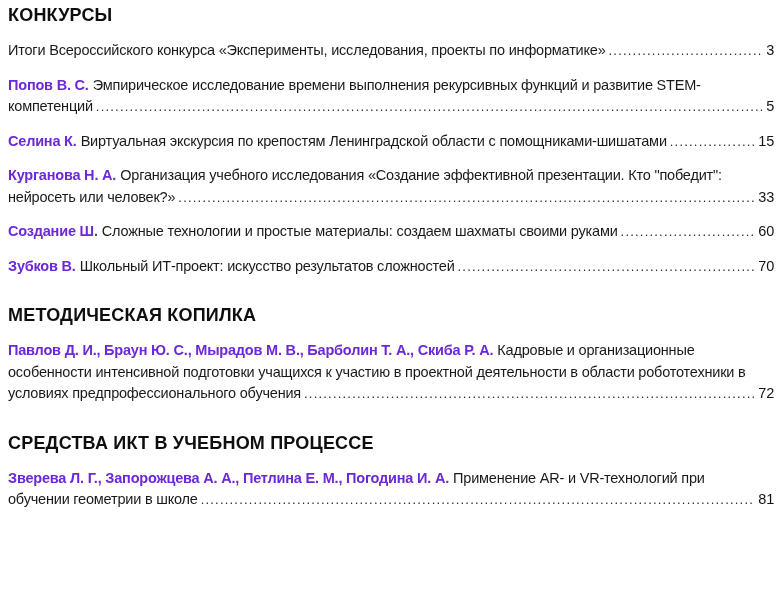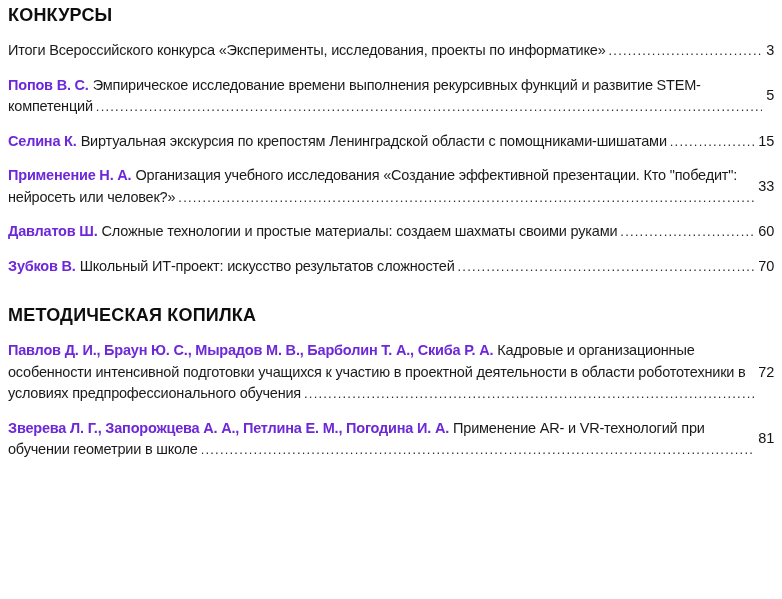--- a/index.html
+++ b/index.html
@@ -27,21 +27,21 @@
     line-height: 20px;
     letter-spacing: 0.2px;
     margin: 28px 0 15px 0;
     color: #0e0e0e;
   }
   .section:first-child .section-heading {
     margin-top: 0;
   }
   .entry {
     display: flex;
-    align-items: center;
+    align-items: flex-end;
     margin: 13px 0 0 0;
     font-size: 14.5px;
     line-height: 21.5px;
     letter-spacing: -0.2px;
   }
   .entry-text {
     flex: 1 1 auto;
     position: relative;
     overflow: hidden;
     min-width: 0;
@@ -91,47 +91,48 @@
       <span class="entry-text"><b class="authors">Попов В. С.</b><span class="title">Эмпирическое исследование времени выполнения рекурсивных функций и развитие STEM-компетенций</span></span>
       <span class="page-num">5</span>
     </p>
 
     <p class="entry">
       <span class="entry-text"><b class="authors">Селина К.</b><span class="title">Виртуальная экскурсия по крепостям Ленинградской области с помощниками-шишатами</span></span>
       <span class="page-num">15</span>
     </p>
 
     <p class="entry">
-      <span class="entry-text"><b class="authors">Применение Н. А.</b><span class="title">Организация учебного исследования «Создание эффективной презентации. Кто "победит": нейросеть или человек?»</span></span>
+      <span class="entry-text"><b class="authors">Курганова Н. А.</b><span class="title">Организация учебного исследования «Создание эффективной презентации. Кто "победит": нейросеть или человек?»</span></span>
       <span class="page-num">33</span>
     </p>
 
 
 
     <p class="entry">
-      <span class="entry-text"><b class="authors">Давлатов Ш.</b><span class="title">Сложные технологии и простые материалы: создаем шахматы своими руками</span></span>
+      <span class="entry-text"><b class="authors">Создание Ш.</b><span class="title">Сложные технологии и простые материалы: создаем шахматы своими руками</span></span>
       <span class="page-num">60</span>
     </p>
 
     <p class="entry">
       <span class="entry-text"><b class="authors">Зубков В.</b><span class="title">Школьный ИТ-проект: искусство результатов сложностей</span></span>
       <span class="page-num">70</span>
     </p>
   </div>
 
   <div class="section">
     <h1 class="section-heading">МЕТОДИЧЕСКАЯ КОПИЛКА</h1>
 
     <p class="entry">
       <span class="entry-text"><b class="authors">Павлов Д. И., Браун Ю. С., Мырадов М. В., Барболин Т. А., Скиба Р. А.</b><span class="title">Кадровые и организационные особенности интенсивной подготовки учащихся к участию в проектной деятельности в области робототехники в условиях предпрофессионального обучения</span></span>
       <span class="page-num">72</span>
     </p>
   </div>
 
   <div class="section">
+    <h1 class="section-heading">СРЕДСТВА ИКТ В УЧЕБНОМ ПРОЦЕССЕ</h1>
 
     <p class="entry">
       <span class="entry-text"><b class="authors">Зверева Л. Г., Запорожцева А. А., Петлина Е. М., Погодина И. А.</b><span class="title">Применение AR- и VR-технологий при обучении геометрии в школе</span></span>
       <span class="page-num">81</span>
     </p>
   </div>
 
 </div>
 
 </body></html>

